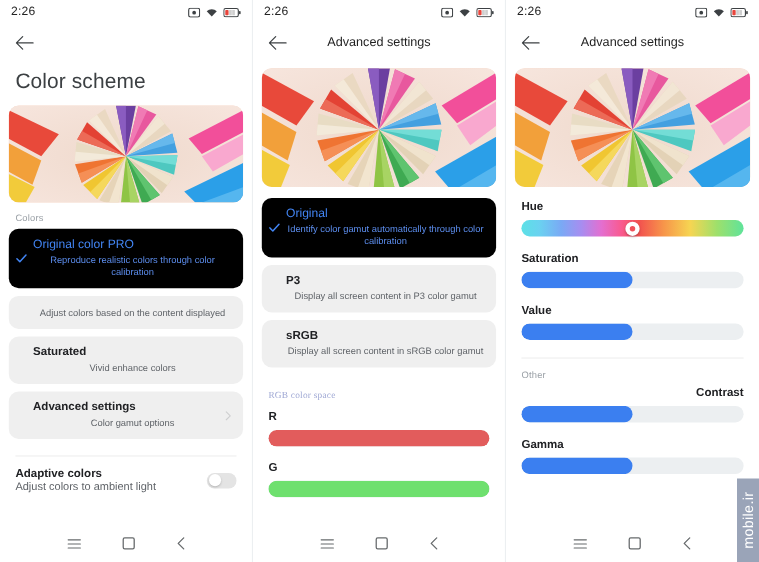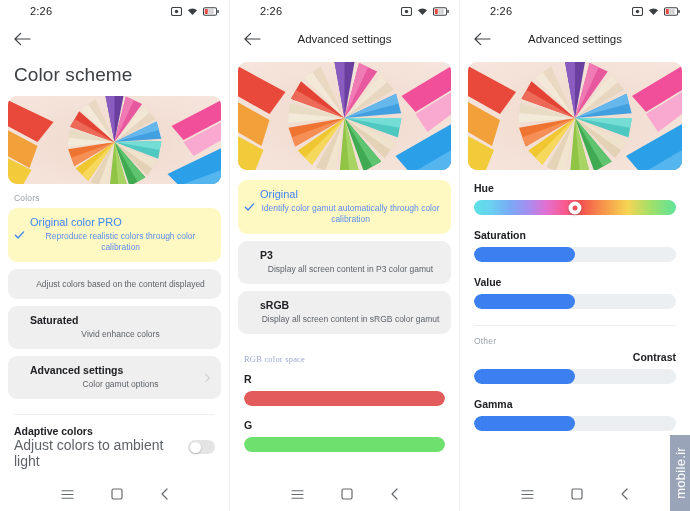--- a/index.html
+++ b/index.html
@@ -16,21 +16,21 @@
     border-right:1px solid #eceff1;
     display:flex; flex-direction:column;
   }
   .panel:last-child { border-right:none; }
 
   
   .statusbar {
     height:22px; display:flex; align-items:center;
     padding:0 10px; flex:0 0 auto;
   }
-  .status-time { font-size:11px; color:#232323; letter-spacing:.2px;margin-left:20px; }
+  .status-time { font-size:11px; color:#232323; letter-spacing:.2px; }
   .status-icons { margin-left:auto; display:flex; align-items:center; gap:5px; }
   .si { display:block; }
 
   
   .appbar {
     height:34px; display:flex; align-items:center;
     padding:0 12px; flex:0 0 auto; position:relative;
   }
   .back-btn { width:20px; height:20px; display:flex; align-items:center; justify-content:center; cursor:pointer;}
   .appbar-title {
@@ -53,42 +53,42 @@
   
   .section-label {
     font-size:8.5px; color:#9aa0a6; padding:9px 14px 5px 14px; letter-spacing:.2px;
   }
   .section-label.blueish { color:#9fa8d4;font-family:Liberation Serif, serif; }
   .cards { padding:0 8px; }
   .card {
     background:#efefef; border-radius:9px; margin-bottom:7px;
     padding:8px 10px 9px 22px; position:relative;
   }
-  .card.selected { background:#fef9c3; }
+  .card.selected { background:#000000; }
   .card-title { font-size:10.5px; color:#202124; font-weight:700; line-height:13px; }
   .card.selected .card-title { color:#4285f4; font-weight:400; font-size:11px;}
   .card-sub { font-size:8.5px; color:#5f6368; line-height:11px; margin-top:2px;text-align:center; }
   .card.selected .card-sub { color:#5c8ded; }
   .check {
     position:absolute; left:6px; top:50%; transform:translateY(-50%);
     width:11px; height:11px;
   }
   .chevron-right {
     position:absolute; right:9px; top:50%; transform:translateY(-50%);
     opacity:.22;
   }
 
   
   .divider { height:1px; background:#eeeeee; margin:8px 14px 0 14px; }
   .toggle-row {
     display:flex; align-items:center; padding:10px 14px 0 14px;
   }
   .toggle-texts { flex:1 1 auto; }
   .toggle-title { font-size:10.5px; font-weight:700; color:#202124; }
-  .toggle-sub { font-size:14px; color:#5f6368; margin-top:0; }
+  .toggle-sub { font-size:10px; color:#5f6368; margin-top:0; }
   .switch {
     width:27px; height:14px; border-radius:8px; background:#e4e4e4;
     position:relative; flex:0 0 auto; cursor:pointer;
   }
   .switch .knob {
     position:absolute; left:1.5px; top:1.5px; width:11px; height:11px;
     border-radius:50%; background:#fff; box-shadow:0 1px 2px rgba(0,0,0,.22);
   }
 
   

